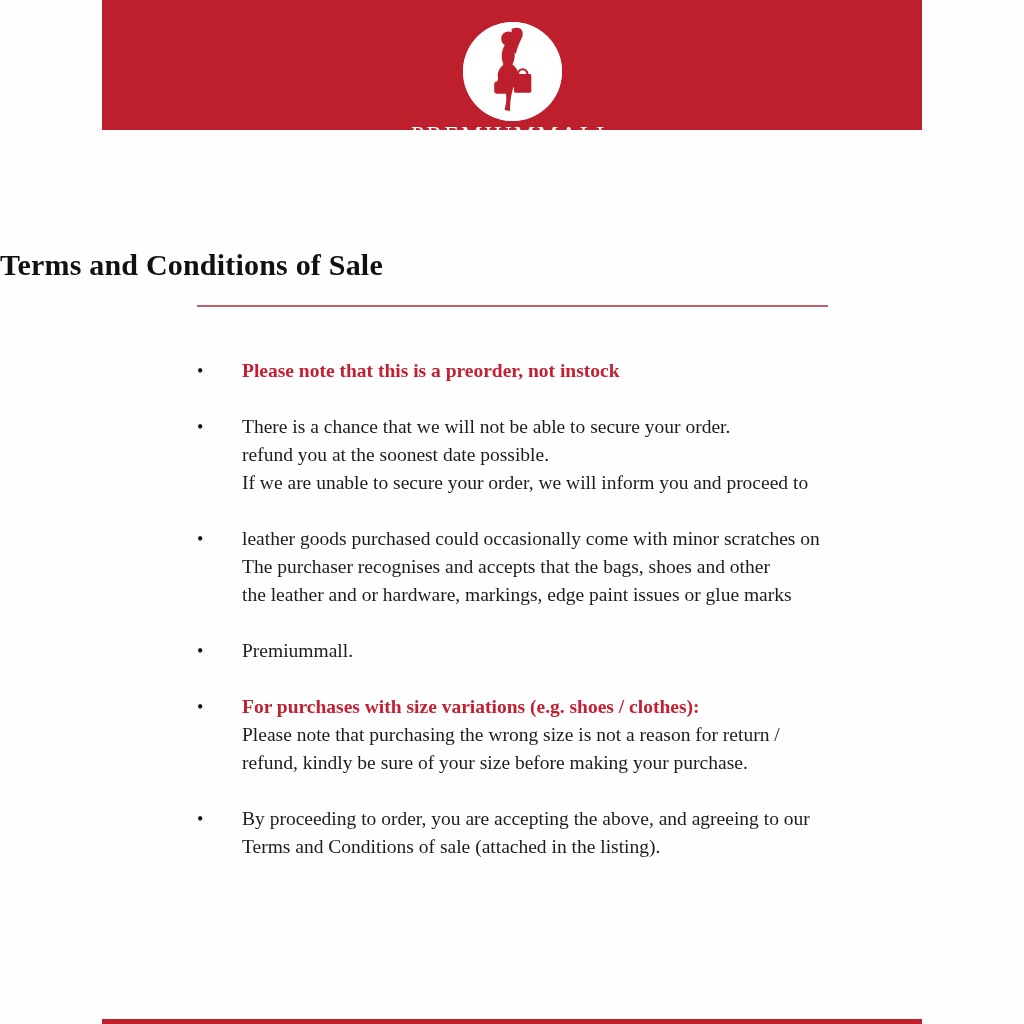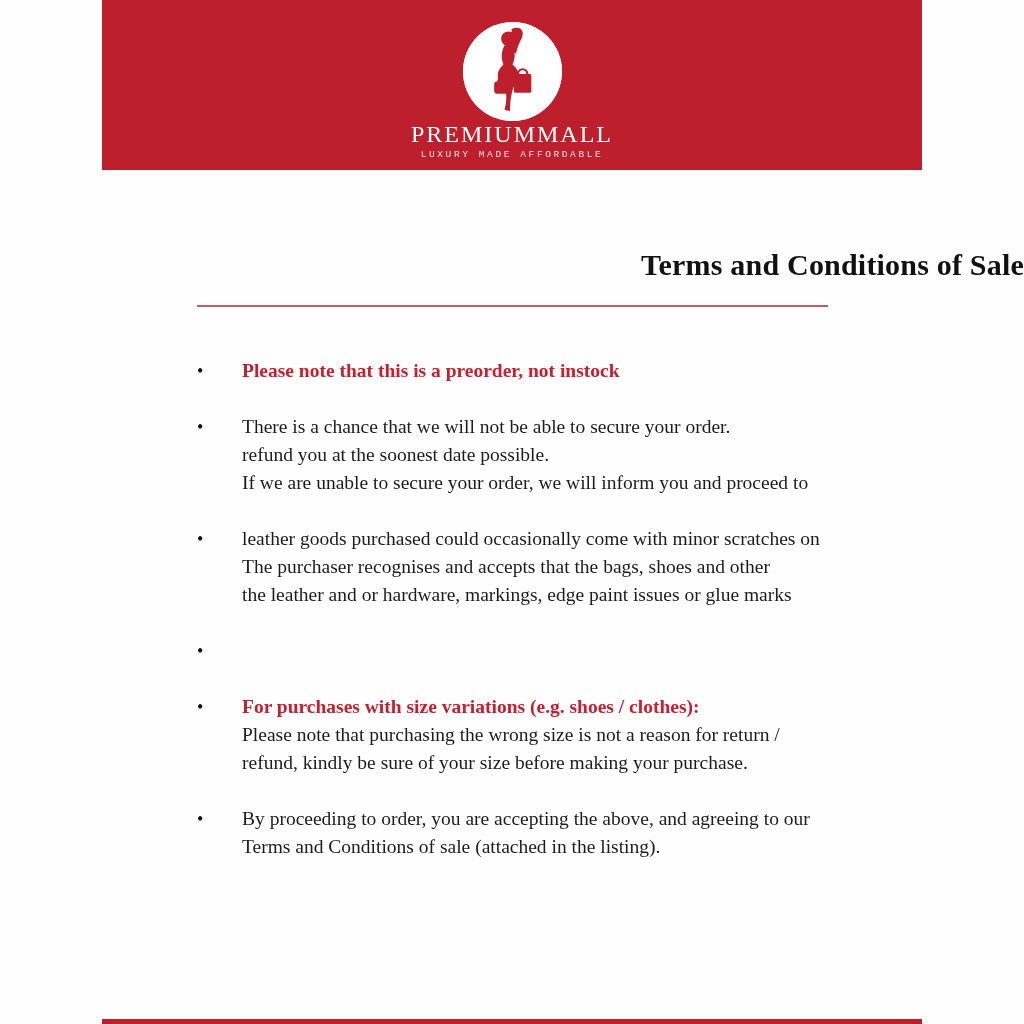--- a/index.html
+++ b/index.html
@@ -14,21 +14,21 @@
     width:1024px;height:1024px;
     font-family:"Liberation Serif","DejaVu Serif",serif;
     color:var(--ink);
     position:relative;
     overflow:hidden;
   }
   .page{width:1024px;height:1024px;position:relative;background:#fefefe;}
 
   
   .banner{
-    position:absolute;left:102px;top:0;width:820px;height:170px;
+    position:absolute;left:102px;top:0;width:820px;height:130px;
     background:var(--banner-red);
     display:flex;flex-direction:column;align-items:center;
   }
   .logo-circle{
     margin-top:22px;width:99px;height:99px;border-radius:50%;
     background:#ffffff;position:relative;flex:0 0 auto;
     display:flex;align-items:center;justify-content:center;
   }
   .logo-circle svg{width:99px;height:99px;display:block;}
   .brand-name{
@@ -36,21 +36,21 @@
     font-weight:400;line-height:1.05;white-space:nowrap;
   }
   .brand-tagline{
     margin-top:2px;color:rgba(255,255,255,0.88);font-size:9.5px;
     letter-spacing:2.6px;white-space:nowrap;font-family:Liberation Mono, monospace;
   }
 
   
   .content{position:absolute;left:0;top:170px;width:1024px;}
   .doc-title{
-    margin-top:76px;text-align:right;font-size:30px;font-weight:700;
+    margin-top:76px;text-align:left;font-size:30px;font-weight:700;
     color:#111;line-height:1.25;letter-spacing:0.2px;
   }
   .title-rule{
     width:631px;margin:21px auto 0;border:none;
     border-top:2px solid var(--divider);height:0;
   }
   .terms-list{
     list-style:none;margin:50px 0 0 197px;padding:0;width:660px;
   }
   .term-item{display:flex;margin-bottom:28px;}
@@ -134,20 +134,21 @@
           <span class="bullet">•</span>
           <div class="term-lines">
             <div class="term-line">leather goods purchased could occasionally come with minor scratches on</div>
             <div class="term-line">The purchaser recognises and accepts that the bags, shoes and other</div>
             <div class="term-line">the leather and or hardware, markings, edge paint issues or glue marks</div>
           </div>
         </li>
         <li class="term-item">
           <span class="bullet">•</span>
           <div class="term-lines">
+            <div class="term-line">Premiummall.</div>
           </div>
         </li>
         <li class="term-item">
           <span class="bullet">•</span>
           <div class="term-lines">
             <div class="term-line em">For purchases with size variations (e.g. shoes / clothes):</div>
             <div class="term-line">Please note that purchasing the wrong size is not a reason for return /</div>
             <div class="term-line">refund, kindly be sure of your size before making your purchase.</div>
           </div>
         </li>

